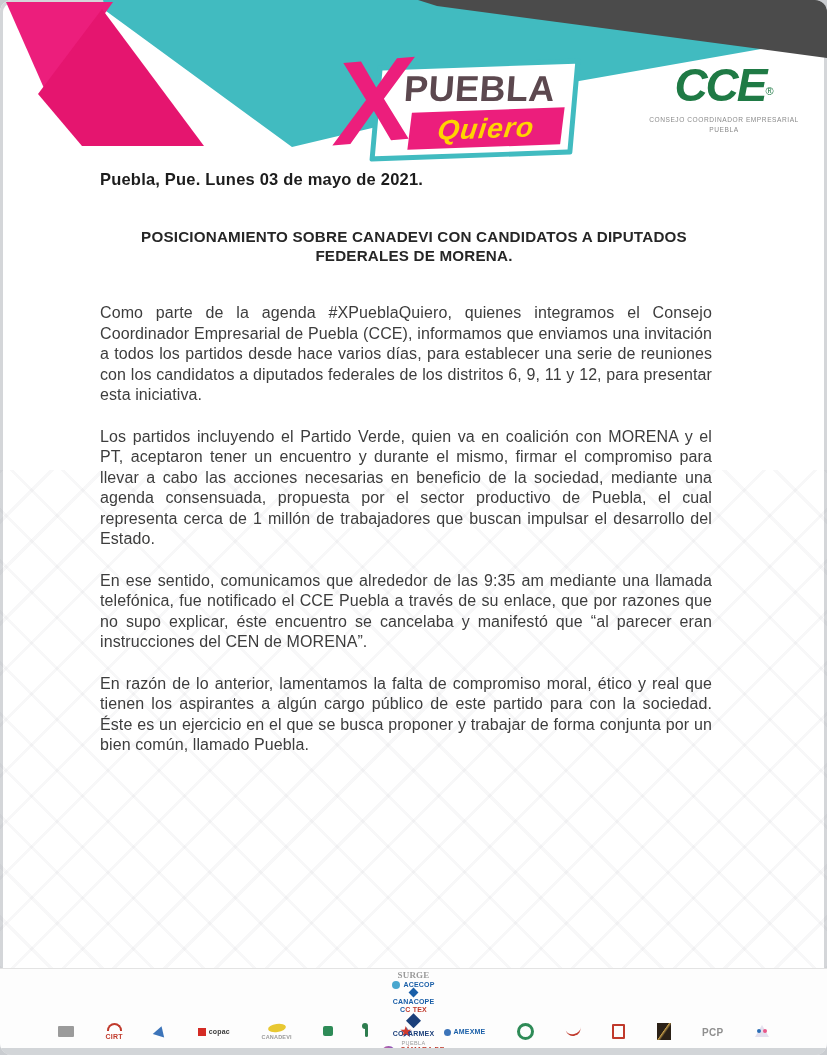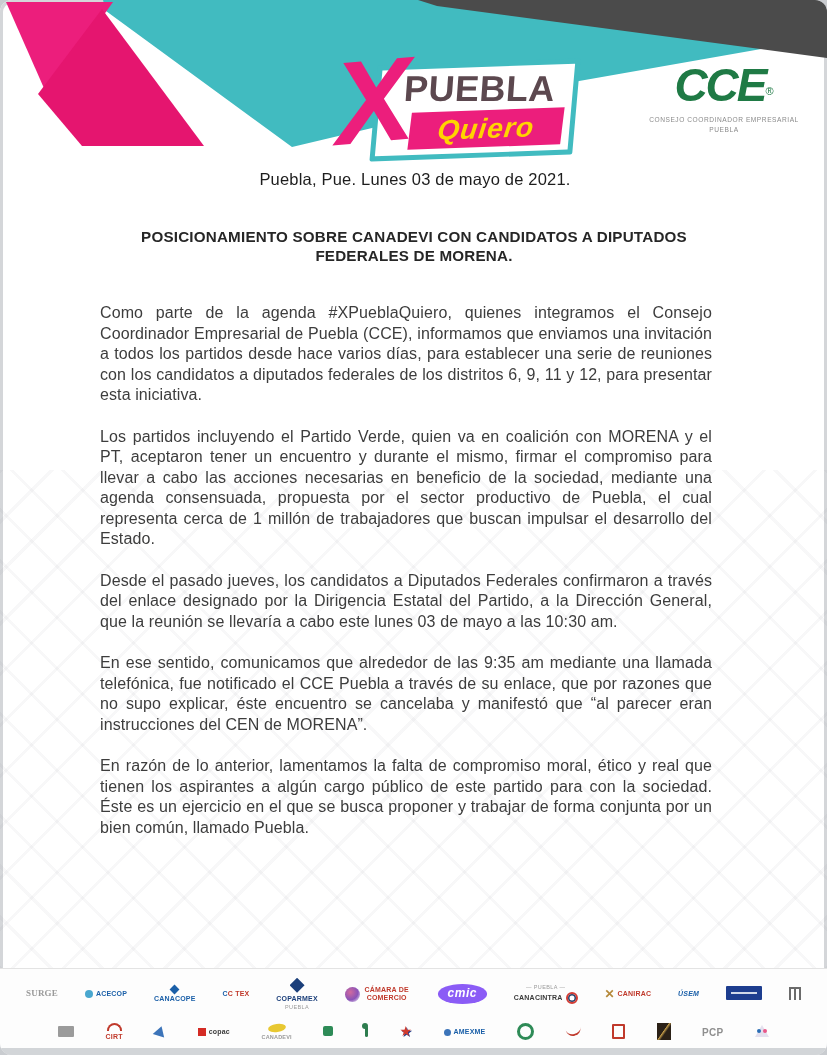--- a/index.html
+++ b/index.html
@@ -22,39 +22,39 @@
   .xp-quiero{color:#ffd400;font-size:28px;font-weight:800;font-style:italic;letter-spacing:1px;}
 
   
   .cce{position:absolute;left:646px;top:62px;width:156px;text-align:center;}
   .cce-acronym{font-size:46px;line-height:1;font-weight:900;font-style:italic;
                color:#1f7a45;letter-spacing:-2px;}
   .cce-reg{font-size:11px;vertical-align:super;font-style:normal;color:#1f7a45;}
   .cce-caption{margin-top:7px;font-size:6.6px;color:#8a8a8a;letter-spacing:0.55px;line-height:1.5;}
 
   
-  .date-line{position:absolute;top:170px;left:100px;width:630px;text-align:center;
-             font-size:16.5px;font-weight:normal;color:#1d1d1d;letter-spacing:0.2px;}
+  .date-line{position:absolute;top:170px;left:100px;width:630px;text-align:left;
+             font-size:16.5px;font-weight:bold;color:#1d1d1d;letter-spacing:0.2px;}
   .heading{position:absolute;top:227px;left:107px;width:614px;text-align:center;
            font-size:15.2px;font-weight:bold;line-height:19px;color:#262626;letter-spacing:0.2px;}
   .content{position:absolute;top:303px;left:100px;width:628px;}
   .content p{margin:0 16px 21px 0;text-align:justify;font-size:16px;line-height:20.5px;
              color:#3d3d3d;letter-spacing:0.1px;}
 
   
   .wm{position:absolute;left:0;top:470px;width:827px;height:500px;pointer-events:none;
       background:
         repeating-linear-gradient(45deg,rgba(110,110,125,0.05) 0 3px,transparent 3px 36px),
         repeating-linear-gradient(-45deg,rgba(110,110,125,0.05) 0 3px,transparent 3px 36px);}
 
   
   .footer{position:absolute;left:0;top:968px;width:827px;height:80px;background:#fdfdfd;
           border-top:1px solid #e3e3e3;}
   .lrow{display:flex;align-items:center;justify-content:space-between;}
-  .lrow1{height:46px;padding:2px 26px 0 26px;}
+  .lrow1{height:46px;padding:2px 26px 0 26px;flex-direction:column;}
   .lrow2{height:30px;padding:0 58px;}
   .logo{display:flex;flex-direction:column;align-items:center;justify-content:center;gap:2px;
         font-size:7px;color:#555;line-height:1.1;text-align:center;}
   .logo .lbl{font-weight:bold;letter-spacing:0.2px;white-space:nowrap;}
   .hmark{display:flex;align-items:center;gap:3px;}
 
   .c-gray{color:#9a9a9a;font-family:"Liberation Serif",serif;font-weight:bold;font-size:9px;}
   .c-blue{color:#1a5fa8;}
   .c-dblue{color:#1b3f7a;}
   .c-red{color:#c0392b;}
@@ -132,21 +132,20 @@
 
   <div class="date-line">Puebla, Pue. Lunes 03 de mayo de 2021.</div>
 
   <div class="heading">POSICIONAMIENTO SOBRE CANADEVI CON CANDIDATOS A DIPUTADOS FEDERALES DE MORENA.</div>
 
   <div class="wm"></div>
 
   <div class="content">
     <p>Como parte de la agenda #XPueblaQuiero, quienes integramos el Consejo Coordinador Empresarial de Puebla (CCE), informamos que enviamos una invitación a todos los partidos desde hace varios días, para establecer una serie de reuniones con los candidatos a diputados federales de los distritos 6, 9, 11 y 12, para presentar esta iniciativa.</p>
     <p>Los partidos incluyendo el Partido Verde, quien va en coalición con MORENA y el PT, aceptaron tener un encuentro y durante el mismo, firmar el compromiso para llevar a cabo las acciones necesarias en beneficio de la sociedad, mediante una agenda consensuada, propuesta por el sector productivo de Puebla, el cual representa cerca de 1 millón de trabajadores que buscan impulsar el desarrollo del Estado.</p>
-    <p>Desde el pasado jueves, los candidatos a Diputados Federales confirmaron a través del enlace designado por la Dirigencia Estatal del Partido, a la Dirección General, que la reunión se llevaría a cabo este lunes 03 de mayo a las 10:30 am.</p>
     <p>En ese sentido, comunicamos que alrededor de las 9:35 am mediante una llamada telefónica, fue notificado el CCE Puebla a través de su enlace, que por razones que no supo explicar, éste encuentro se cancelaba y manifestó que “al parecer eran instrucciones del CEN de MORENA”.</p>
     <p>En razón de lo anterior, lamentamos la falta de compromiso moral, ético y real que tienen los aspirantes a algún cargo público de este partido para con la sociedad. Éste es un ejercicio en el que se busca proponer y trabajar de forma conjunta por un bien común, llamado Puebla.</p>
   </div>
 
   <div class="footer">
     <div class="lrow lrow1">
       <div class="logo">
         <span class="lbl c-gray">SURGE</span>
       </div>
       <div class="logo">

